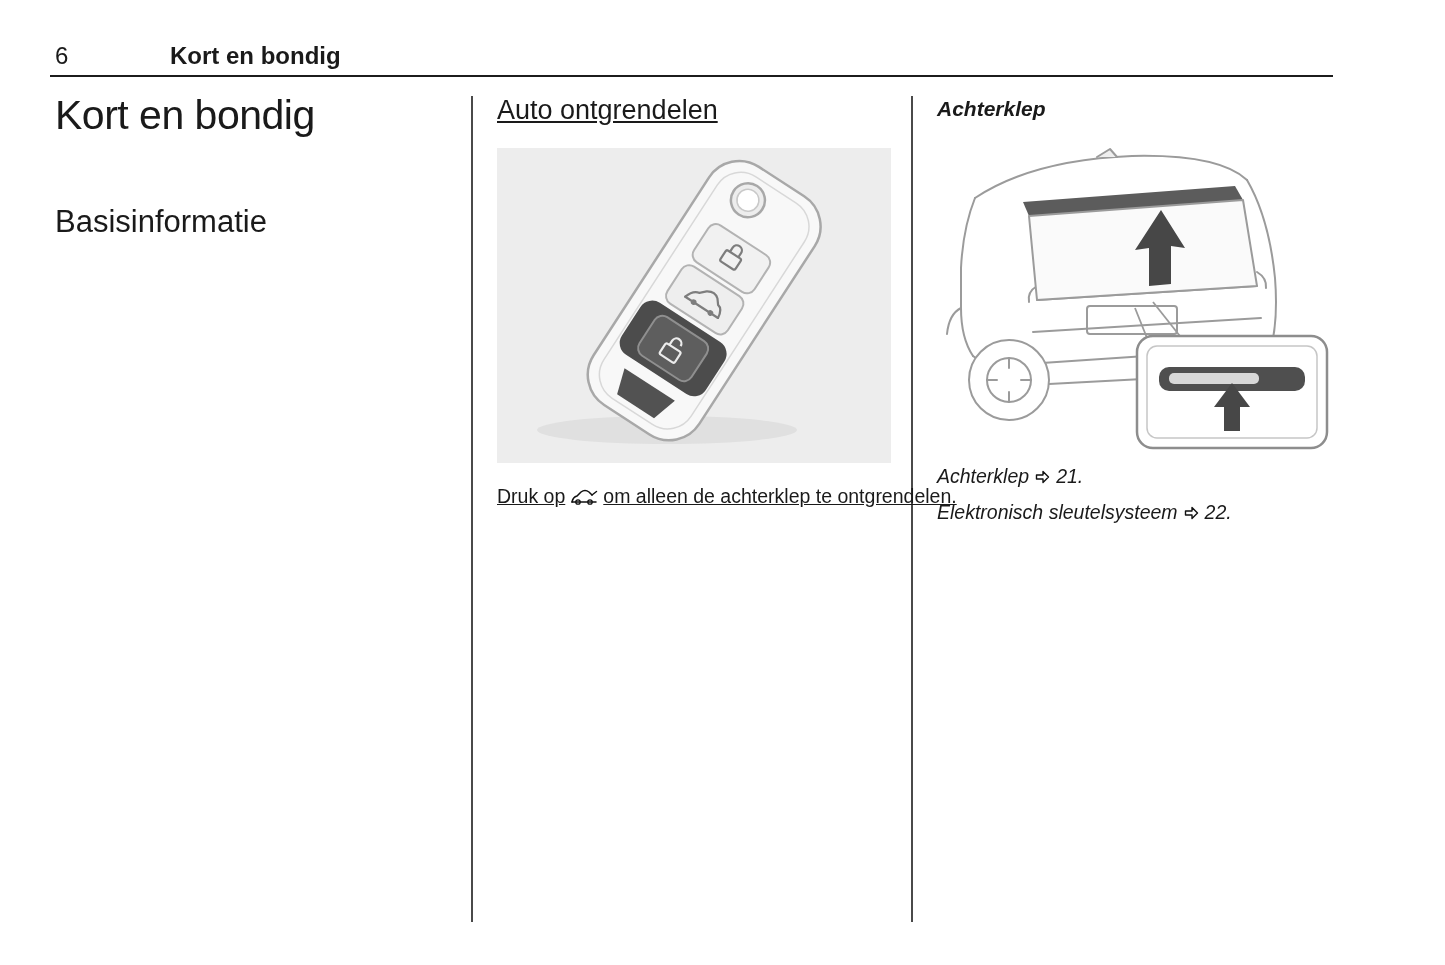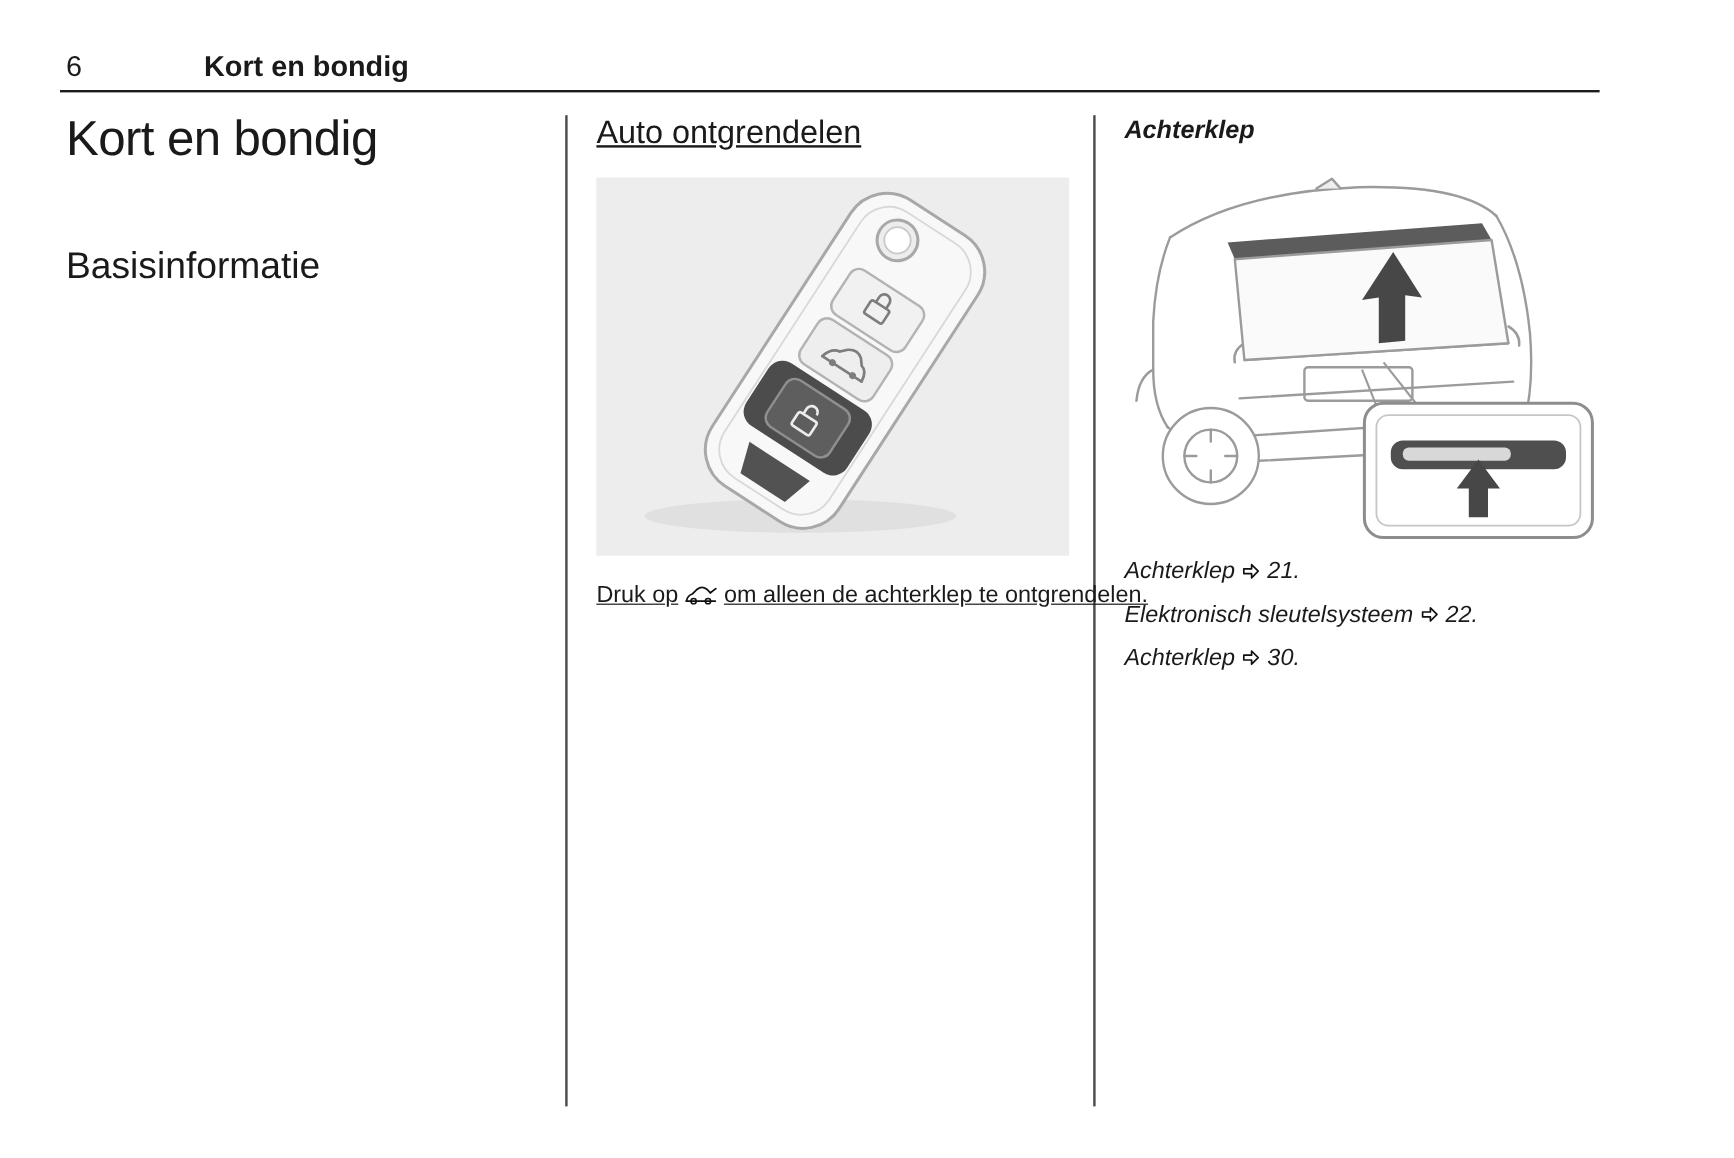--- a/index.html
+++ b/index.html
@@ -203,19 +203,14 @@
     <p class="ref-line">
       <span>Achterklep</span><svg class="ref-arrow" width="15" height="14" viewBox="0 0 15 14">
           <path d="M1.5 5 H8 V1.5 L13.5 7 L8 12.5 V9 H1.5 Z" fill="#ffffff" stroke="#111111" stroke-width="1.4" stroke-linejoin="round"></path>
         </svg><span>21.</span>
     </p>
     <p class="ref-line">
       <span>Elektronisch sleutelsysteem</span><svg class="ref-arrow" width="15" height="14" viewBox="0 0 15 14">
           <path d="M1.5 5 H8 V1.5 L13.5 7 L8 12.5 V9 H1.5 Z" fill="#ffffff" stroke="#111111" stroke-width="1.4" stroke-linejoin="round"></path>
         </svg><span>22.</span>
     </p>
-    <p class="ref-line">
-      <span>Achterklep</span><svg class="ref-arrow" width="15" height="14" viewBox="0 0 15 14">
-          <path d="M1.5 5 H8 V1.5 L13.5 7 L8 12.5 V9 H1.5 Z" fill="#ffffff" stroke="#111111" stroke-width="1.4" stroke-linejoin="round"></path>
-        </svg><span>30.</span>
-    </p>
   </div>
 </div>
 
 </body></html>

